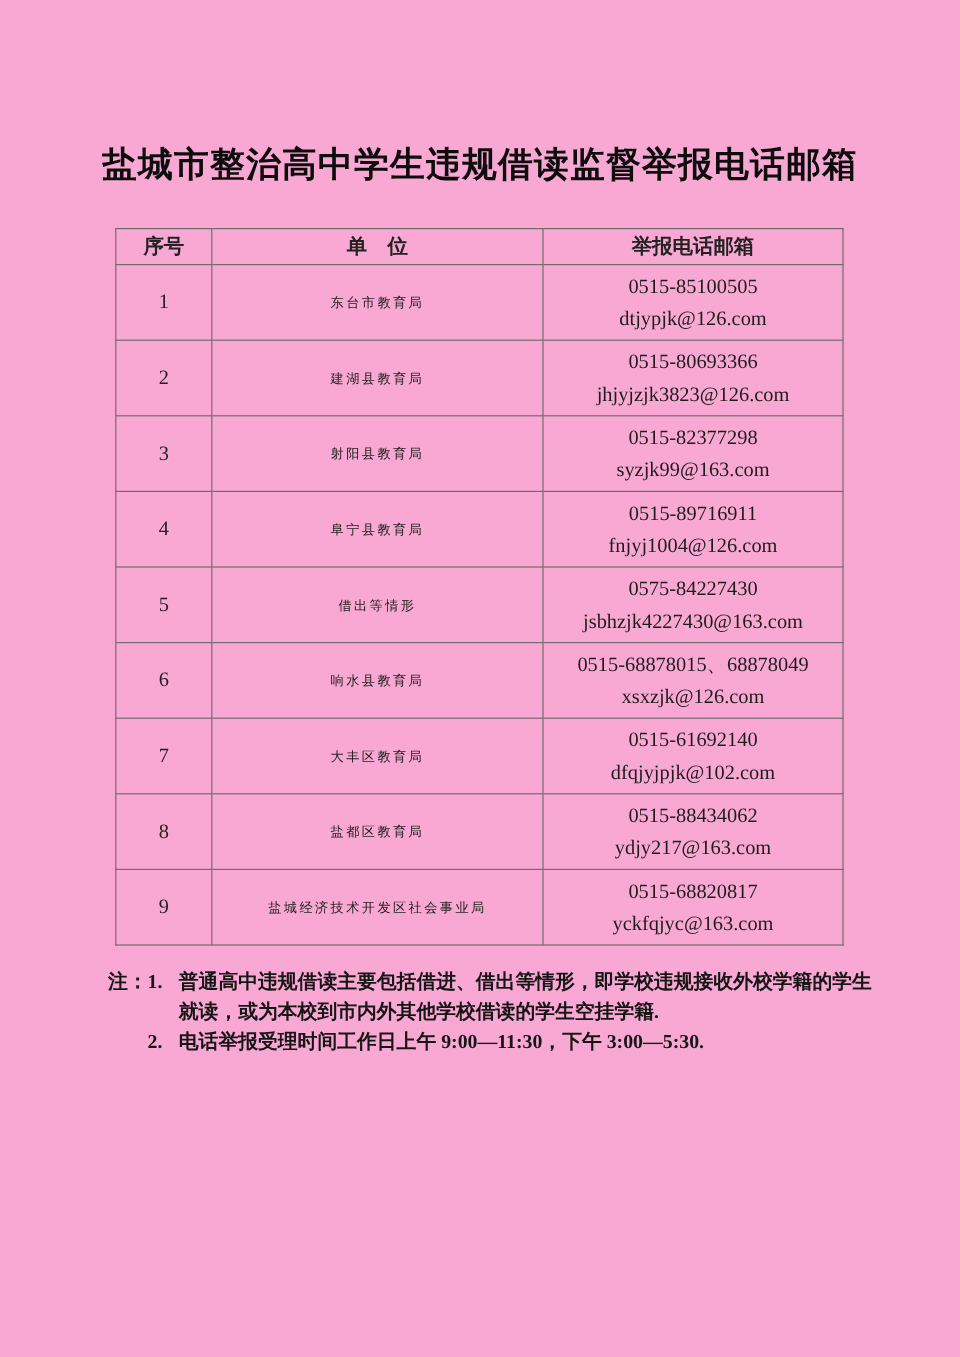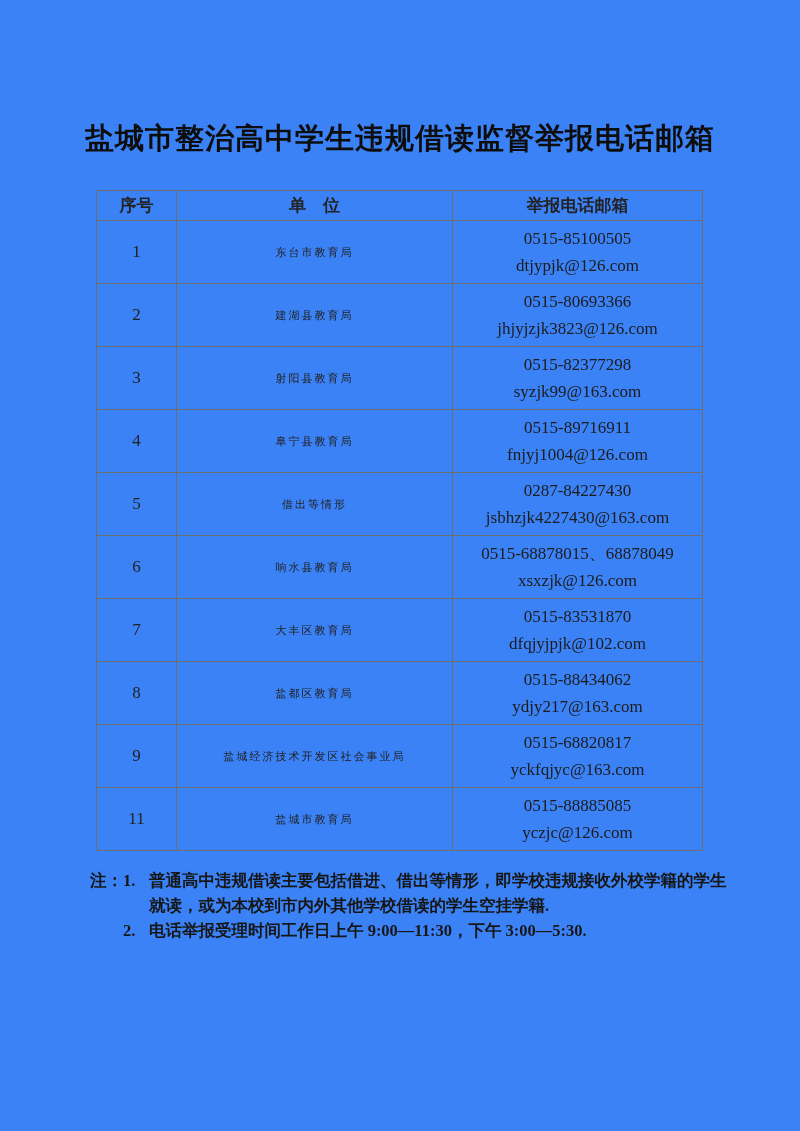--- a/index.html
+++ b/index.html
@@ -1,21 +1,21 @@
 <!DOCTYPE html>
 <html><head>
 <meta charset="utf-8">
 <style>
   * { margin: 0; padding: 0; box-sizing: border-box; }
   html, body { background: #ffffff; }
   .page {
     position: relative;
     width: 800px;
     height: 1131px;
-    background: #3b82f6;
+    background: #f9a8d4;
     color: #1a1a1a;
     font-family: "Liberation Serif", "DejaVu Serif", serif;
     overflow: hidden;
   }
   .doc-title {
     padding-top: 116px;
     text-align: center;
     font-family: "Liberation Sans", "DejaVu Sans", sans-serif;
     font-size: 29px;
     font-weight: 700;
@@ -124,62 +124,54 @@
         <td class="unit-cell">阜宁县教育局</td>
         <td class="contact-cell">
           <span class="phone">0515-89716911</span>
           <span class="email">fnjyj1004@126.com</span>
         </td>
       </tr>
       <tr>
         <td class="no-cell">5</td>
         <td class="unit-cell">借出等情形</td>
         <td class="contact-cell">
-          <span class="phone">0287-84227430</span>
+          <span class="phone">0575-84227430</span>
           <span class="email">jsbhzjk4227430@163.com</span>
         </td>
       </tr>
       <tr>
         <td class="no-cell">6</td>
         <td class="unit-cell">响水县教育局</td>
         <td class="contact-cell">
           <span class="phone">0515-68878015、68878049</span>
           <span class="email">xsxzjk@126.com</span>
         </td>
       </tr>
       <tr>
         <td class="no-cell">7</td>
         <td class="unit-cell">大丰区教育局</td>
         <td class="contact-cell">
-          <span class="phone">0515-83531870</span>
+          <span class="phone">0515-61692140</span>
           <span class="email">dfqjyjpjk@102.com</span>
         </td>
       </tr>
       <tr>
         <td class="no-cell">8</td>
         <td class="unit-cell">盐都区教育局</td>
         <td class="contact-cell">
           <span class="phone">0515-88434062</span>
           <span class="email">ydjy217@163.com</span>
         </td>
       </tr>
       <tr>
         <td class="no-cell">9</td>
         <td class="unit-cell">盐城经济技术开发区社会事业局</td>
         <td class="contact-cell">
           <span class="phone">0515-68820817</span>
           <span class="email">yckfqjyc@163.com</span>
-        </td>
-      </tr>
-      <tr>
-        <td class="no-cell">11</td>
-        <td class="unit-cell">盐城市教育局</td>
-        <td class="contact-cell">
-          <span class="phone">0515-88885085</span>
-          <span class="email">yczjc@126.com</span>
         </td>
       </tr>
     </tbody>
   </table>
 
   <div class="notes">
     <div class="note-row">
       <span class="note-label">注：</span>
       <div class="note-items">
         <div class="note-item">

